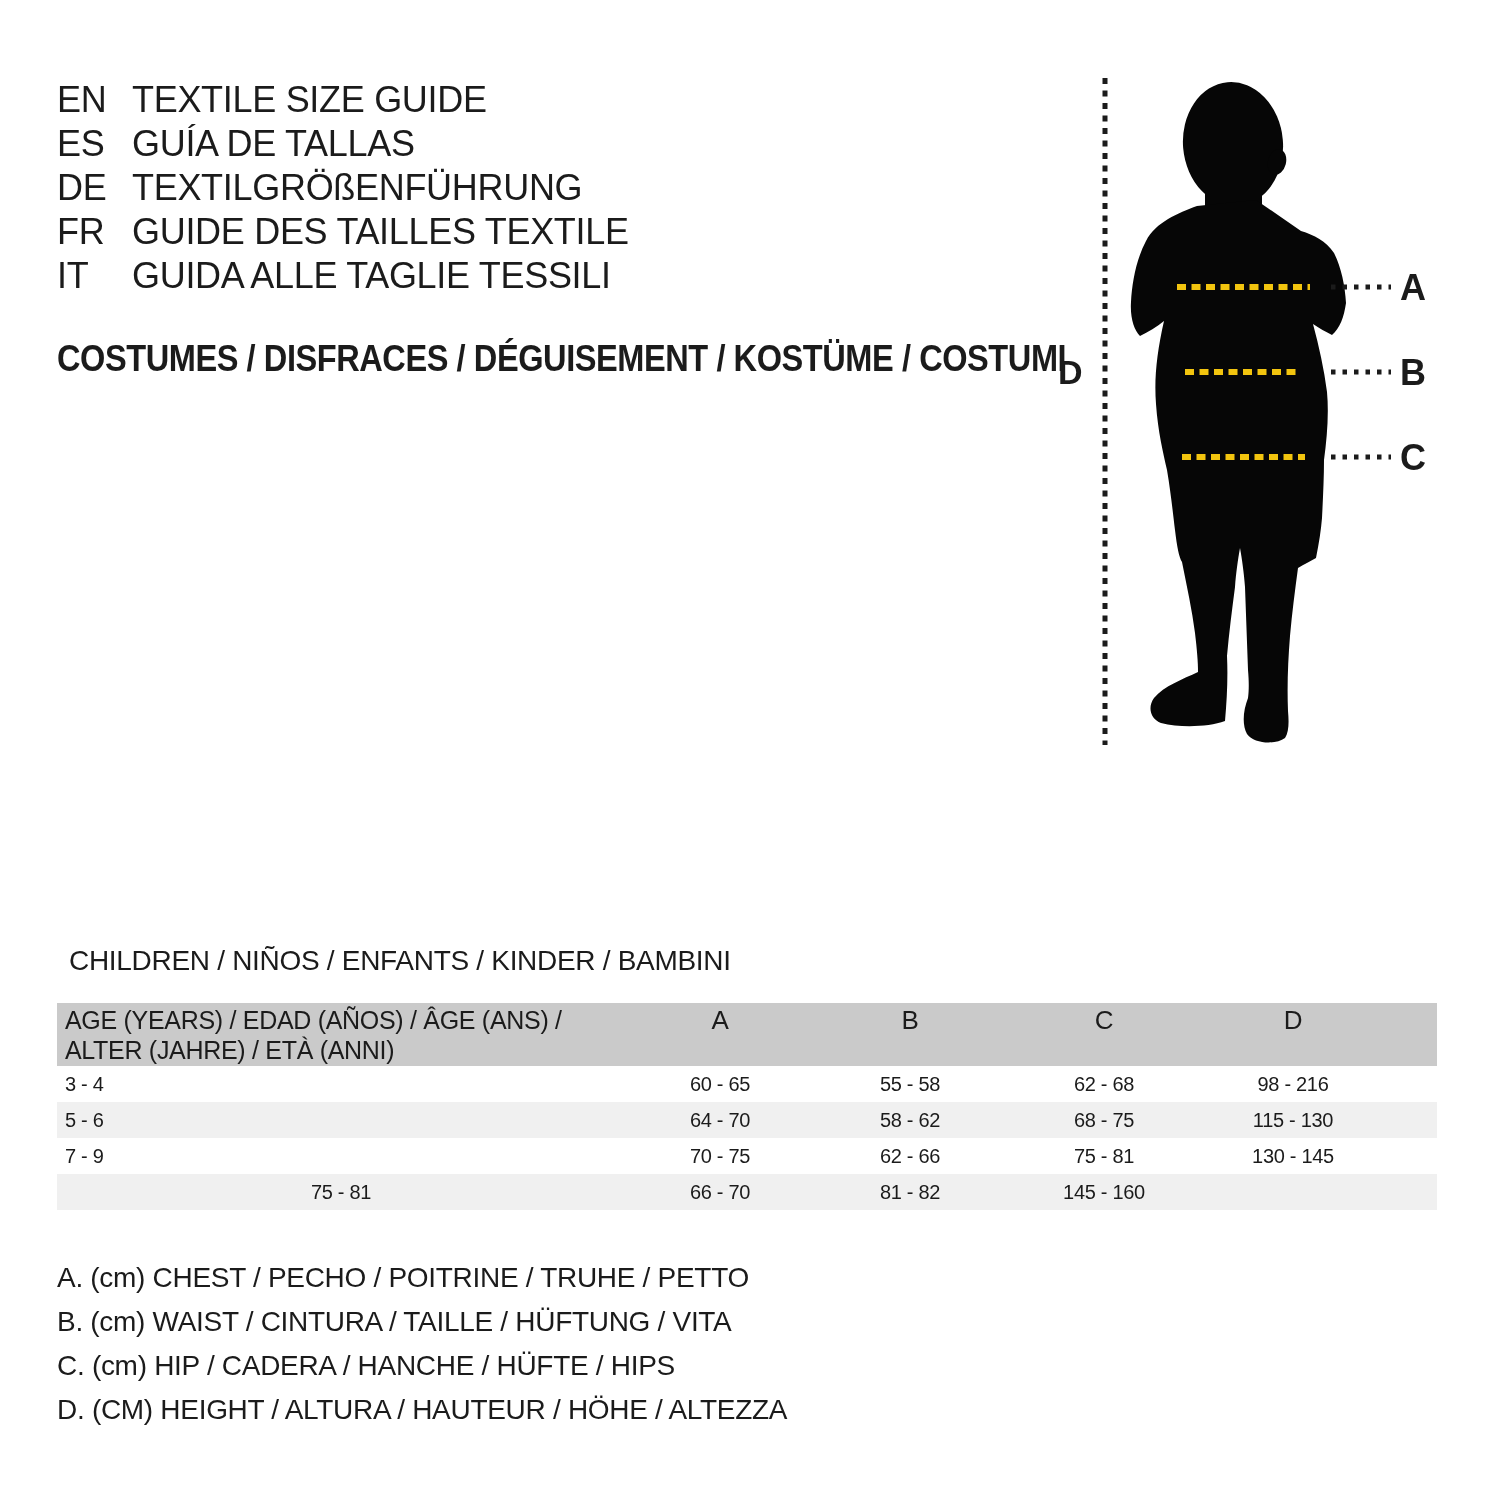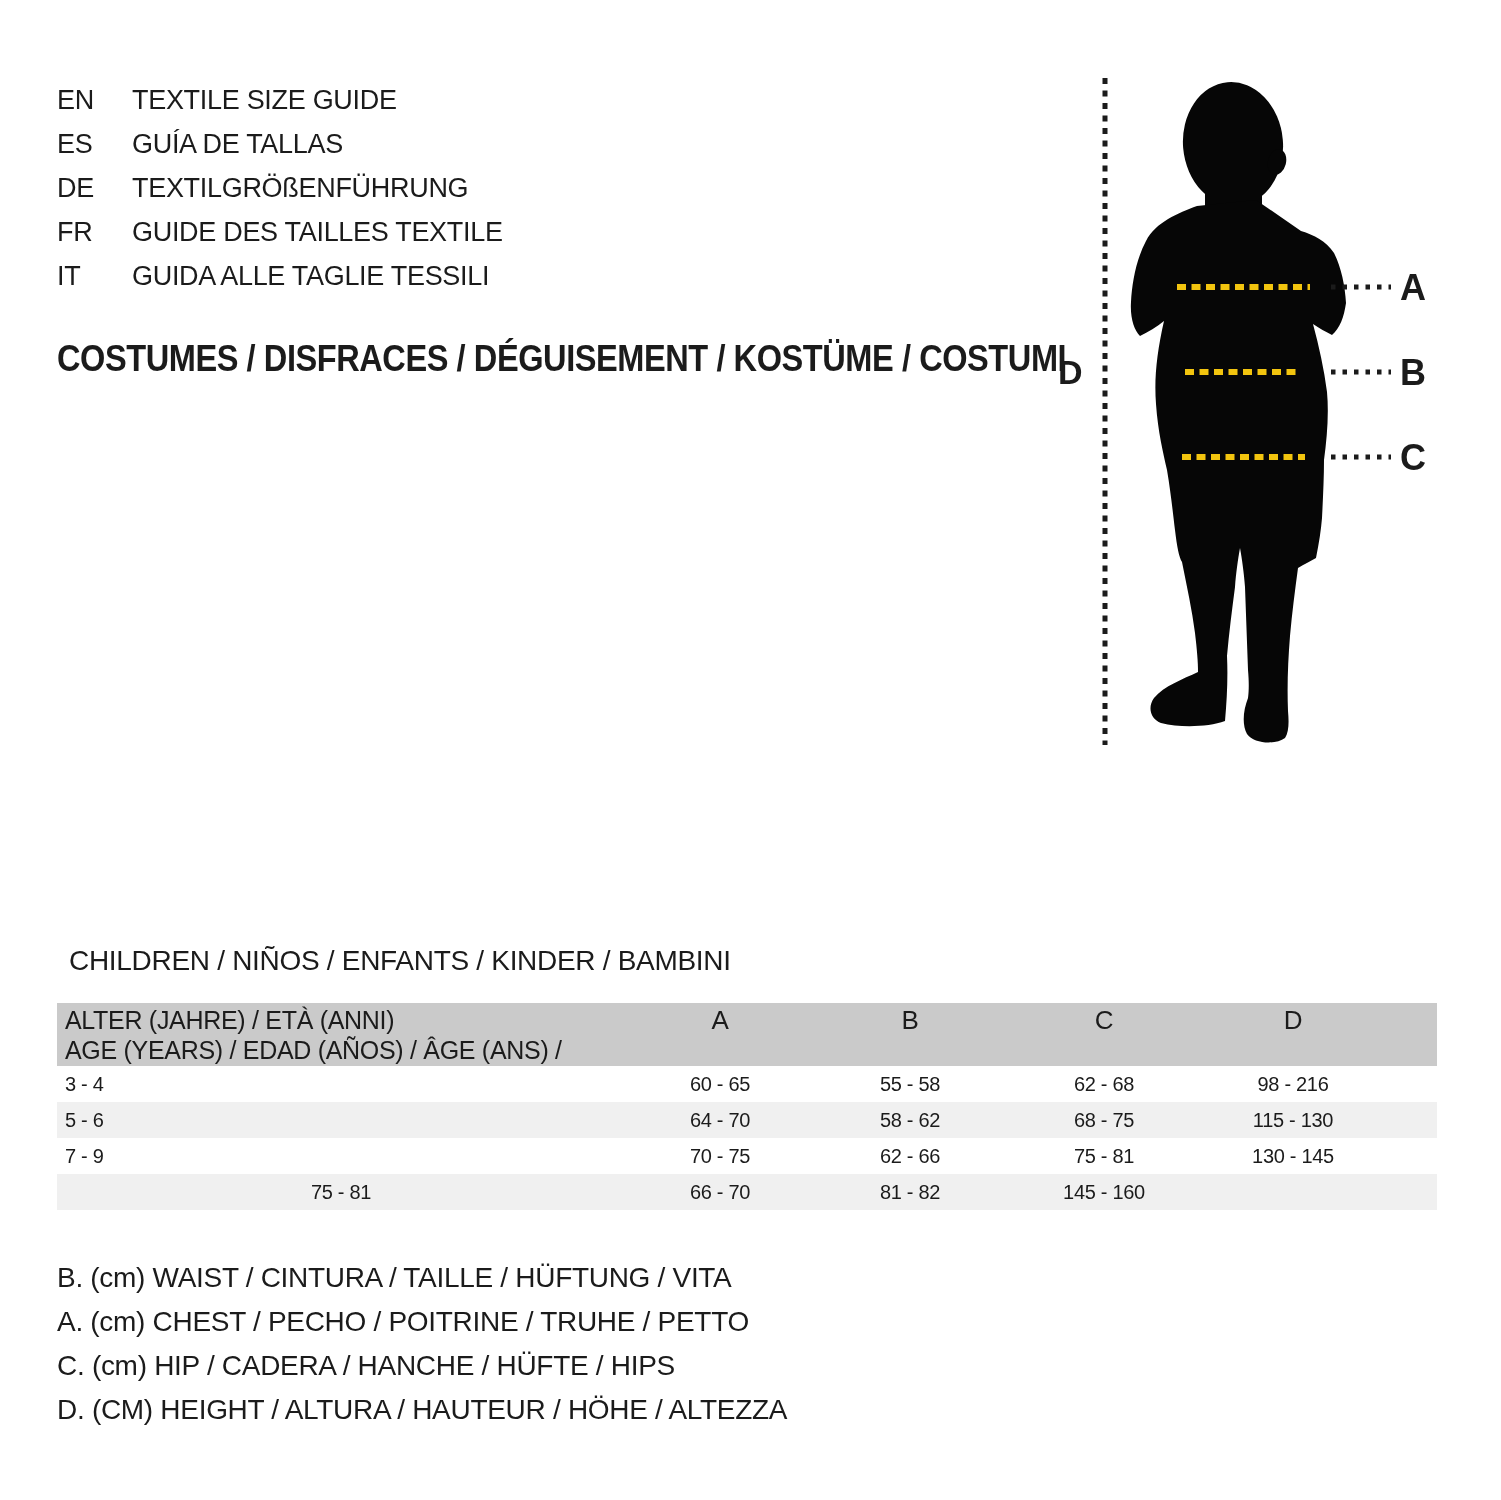--- a/index.html
+++ b/index.html
@@ -14,21 +14,21 @@
     position:relative;
     width:1501px;height:1500px;
     background:#ffffff;
     font-family:"Liberation Sans", sans-serif;
     color:var(--ink);
     overflow:hidden;
   }
   
   .lang-list{
     position:absolute;left:57px;top:78px;
-    font-size:27px;line-height:44px;
+    font-size:36px;line-height:44px;
     letter-spacing:-0.3px;
     white-space:nowrap;
   }
   .lang-row{display:flex;}
   .lang-code{width:75px;flex:0 0 75px;}
   
   .category-title{
     position:absolute;left:57px;top:338px;height:42px;
     display:flex;align-items:center;white-space:nowrap;text-align:center;
   }
@@ -167,22 +167,22 @@
     <text x="360" y="230" font-size="36">A</text>
     <text x="360" y="315" font-size="36">B</text>
     <text x="360" y="400" font-size="36">C</text>
   </svg>
 
   <div class="section-title">CHILDREN / NIÑOS / ENFANTS / KINDER / BAMBINI</div>
 
   <div class="size-table">
     <div class="t-grid t-header">
       <div class="t-age-header">
+        <div>AGE (YEARS) / EDAD (AÑOS) / ÂGE (ANS) /</div>
         <div>ALTER (JAHRE) / ETÀ (ANNI)</div>
-        <div>AGE (YEARS) / EDAD (AÑOS) / ÂGE (ANS) /</div>
       </div>
       <div class="t-col">A</div>
       <div class="t-col">B</div>
       <div class="t-col">C</div>
       <div class="t-col">D</div>
     </div>
 
     <div class="t-grid t-row">
       <div class="t-age">3 - 4</div>
       <div class="t-val">60 - 65</div>
@@ -206,19 +206,19 @@
     </div>
     <div class="t-grid t-row alt">
       <div class="t-val">75 - 81</div>
       <div class="t-val">66 - 70</div>
       <div class="t-val">81 - 82</div>
       <div class="t-val">145 - 160</div>
     </div>
   </div>
 
   <div class="legend">
+    <div>A. (cm) CHEST / PECHO / POITRINE / TRUHE / PETTO</div>
     <div>B. (cm) WAIST / CINTURA / TAILLE / HÜFTUNG / VITA</div>
-    <div>A. (cm) CHEST / PECHO / POITRINE / TRUHE / PETTO</div>
     <div>C. (cm) HIP / CADERA / HANCHE / HÜFTE / HIPS</div>
     <div>D. (CM) HEIGHT / ALTURA / HAUTEUR / HÖHE / ALTEZZA</div>
   </div>
 
 </div>
 
 </body></html>

